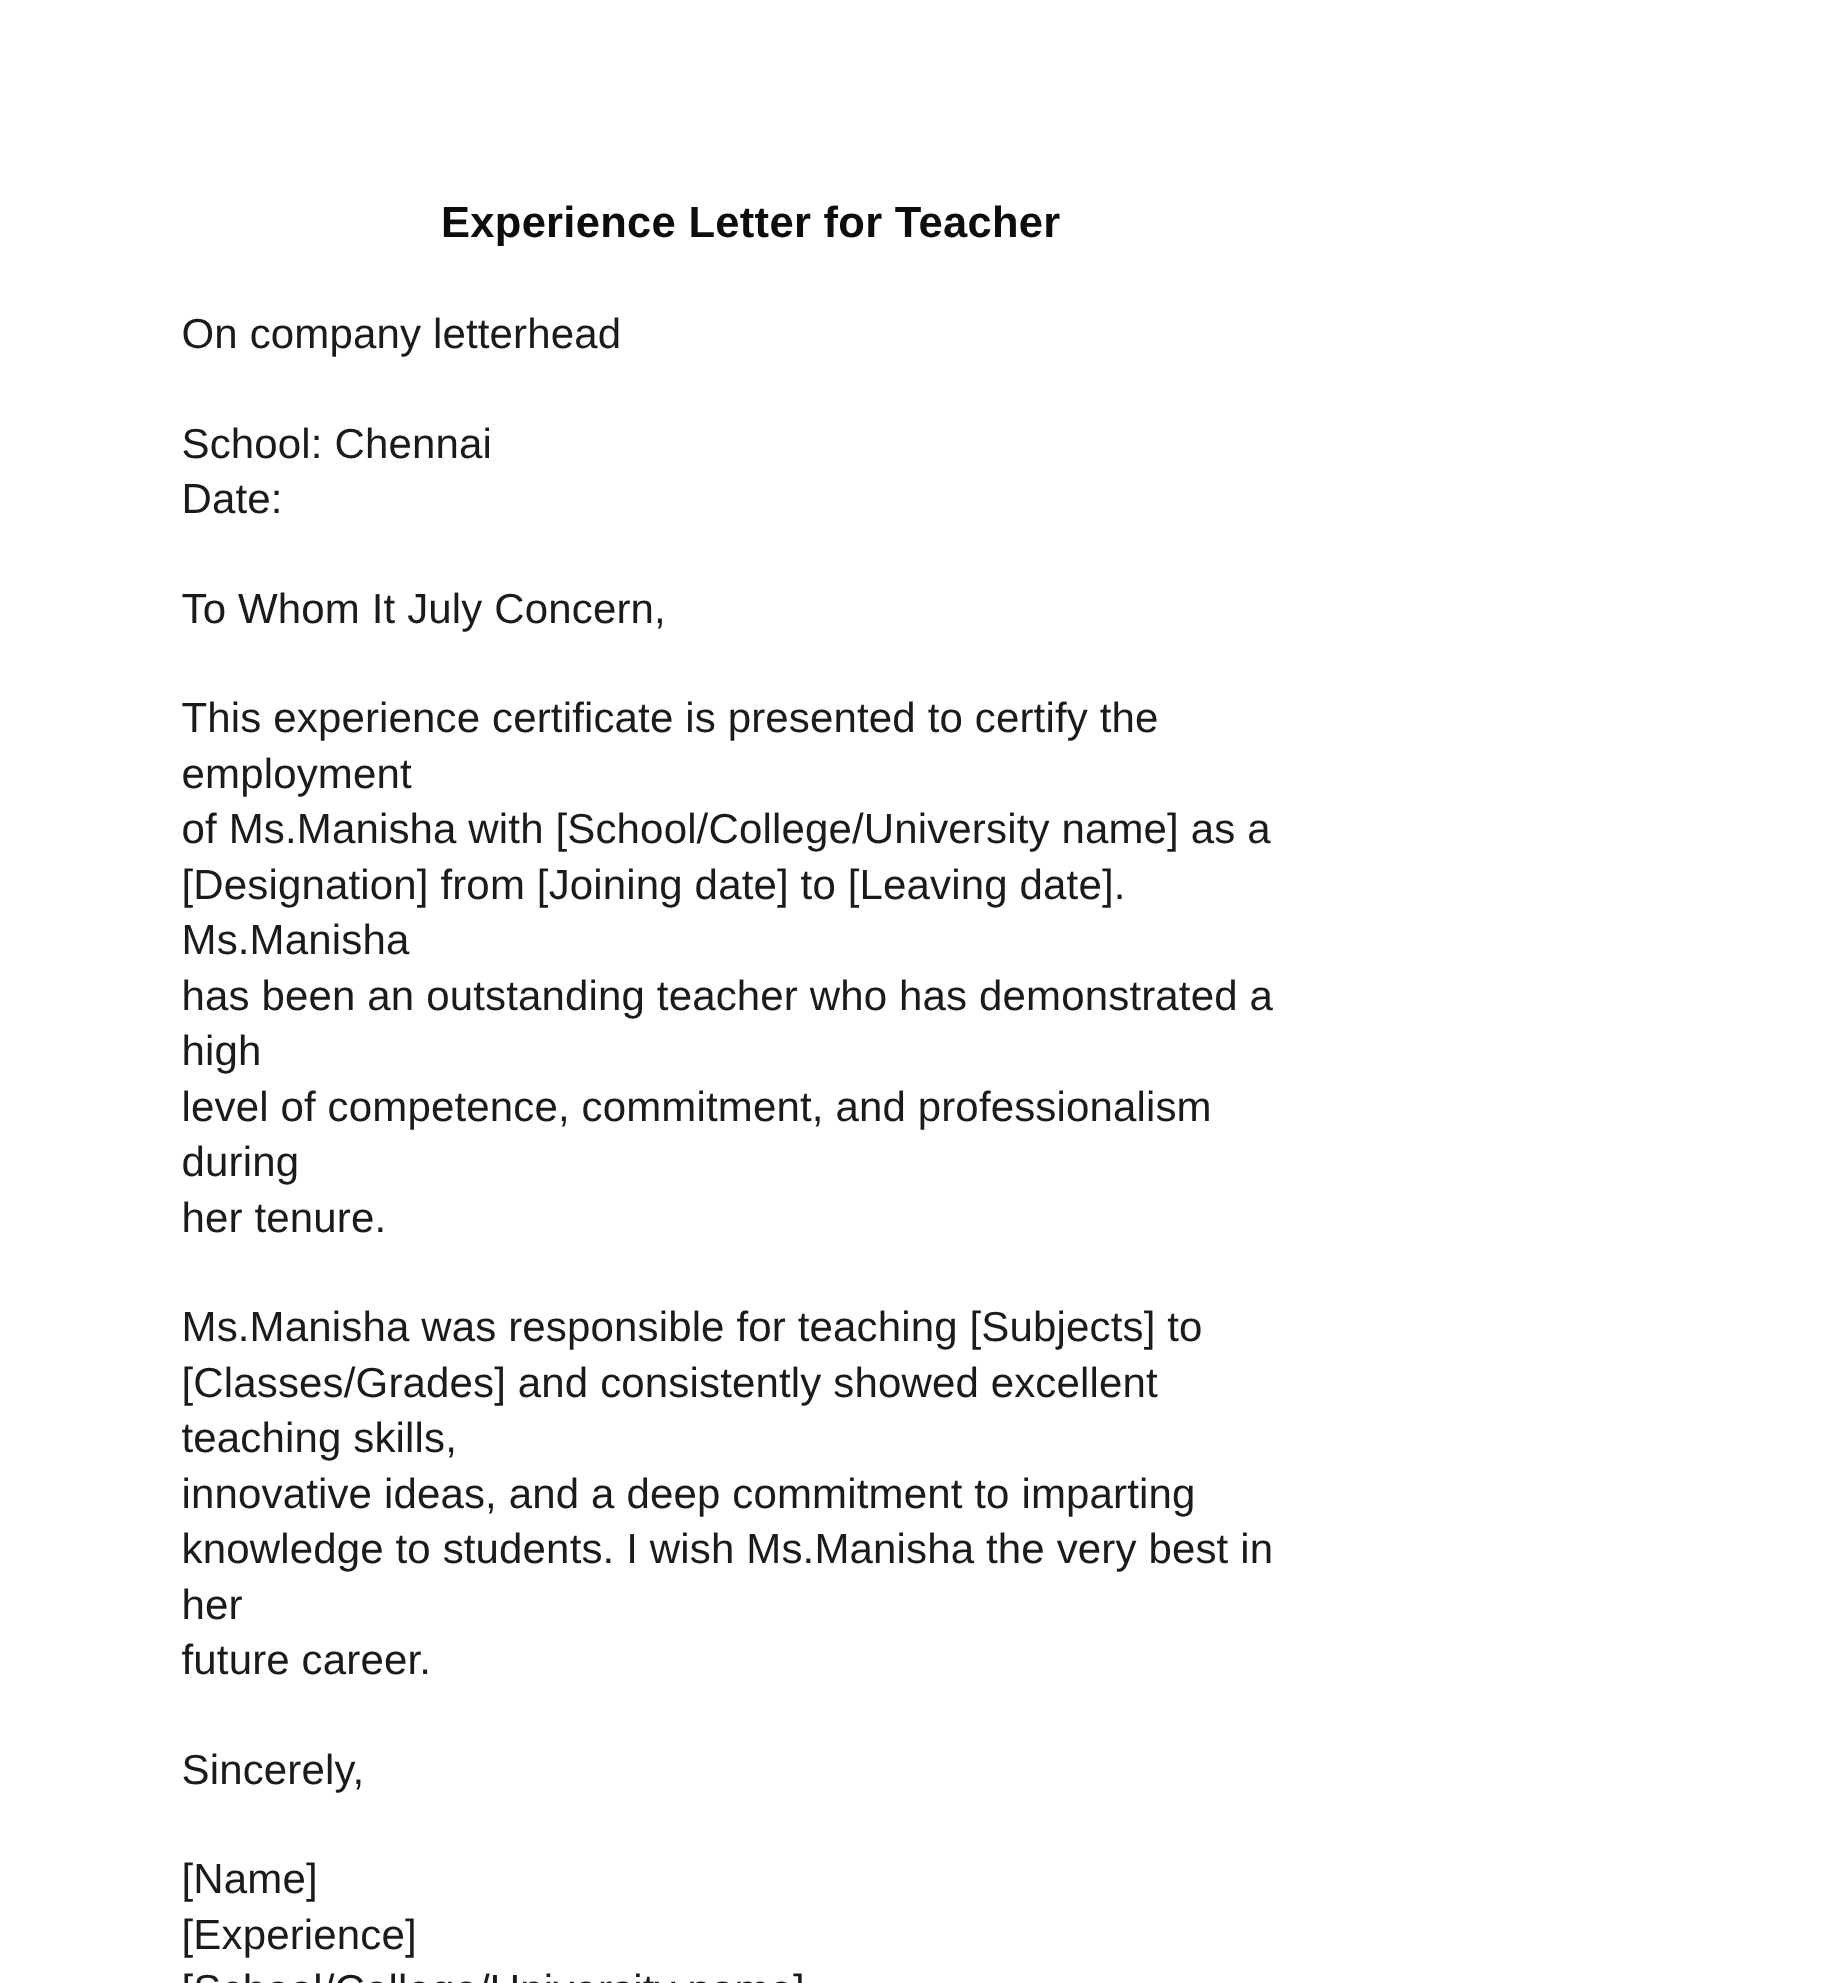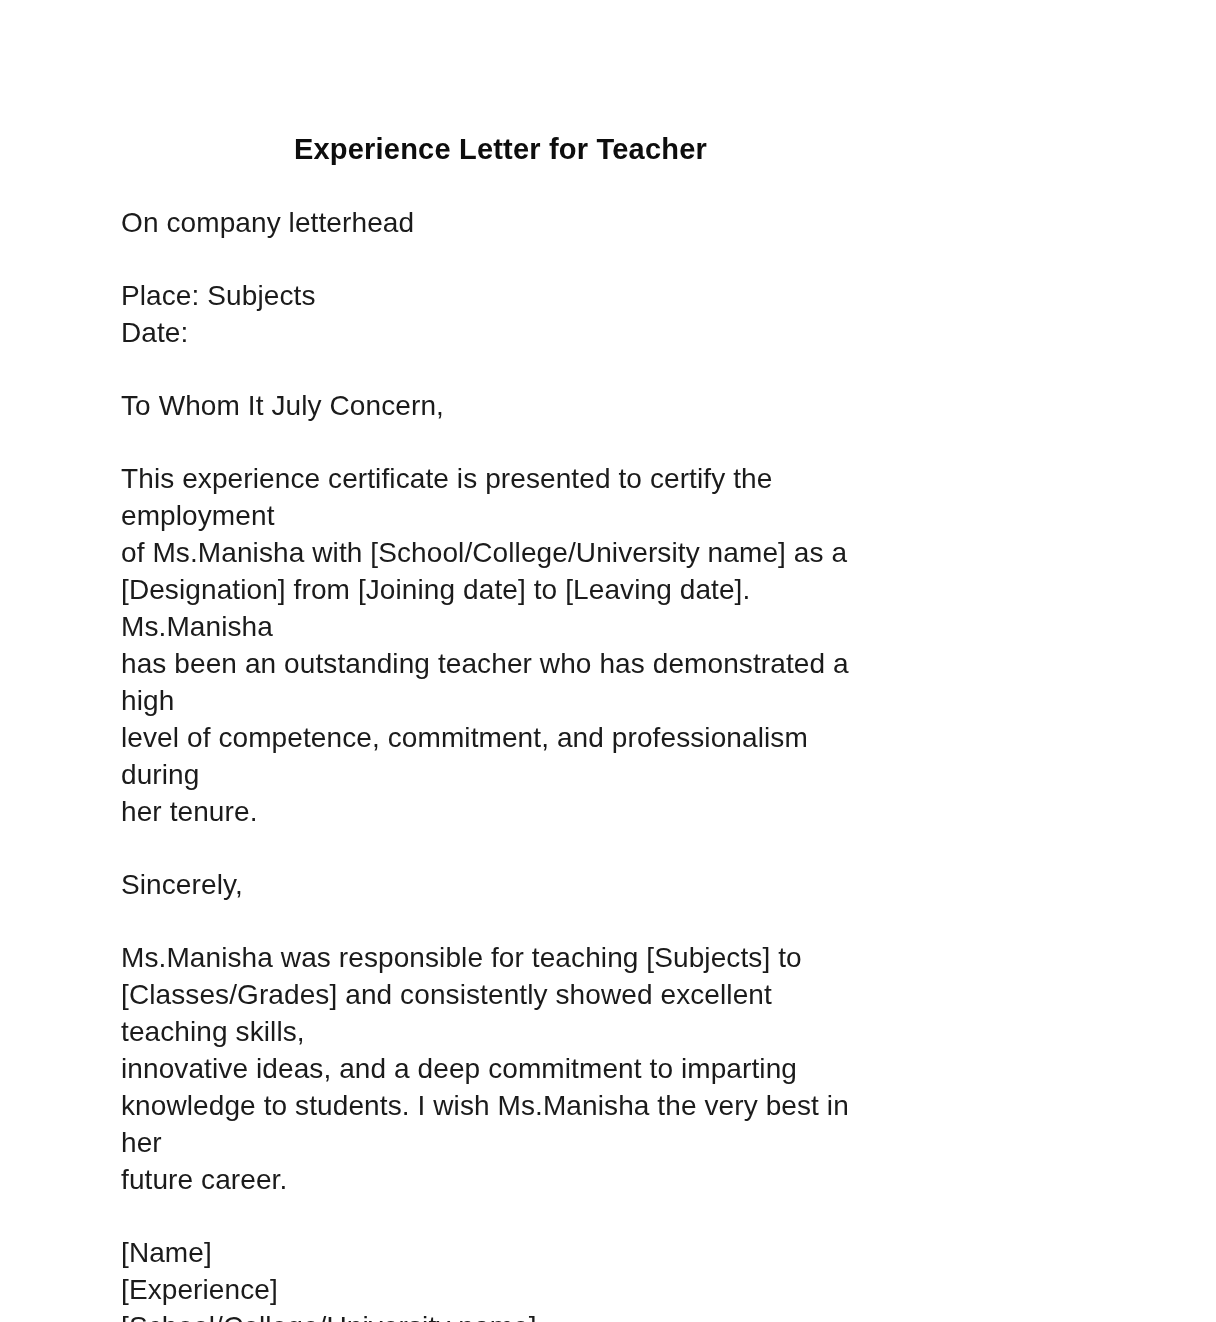--- a/index.html
+++ b/index.html
@@ -43,39 +43,39 @@
 </head>
 <body>
 
 <div class="page">
   <div class="doc">
 
     <h1 class="doc-title">Experience Letter for Teacher</h1>
 
     <p class="block first-after-title">On company letterhead</p>
 
-    <p class="block">Place: Subjects
+    <p class="block">School: Chennai
 Date:</p>
 
     <p class="block">To Whom It July Concern,</p>
 
     <p class="block">This experience certificate is presented to certify the employment
 of Ms.Manisha with [School/College/University name] as a
 [Designation] from [Joining date] to [Leaving date]. Ms.Manisha
 has been an outstanding teacher who has demonstrated a high
 level of competence, commitment, and professionalism during
 her tenure.</p>
 
-    <p class="block">Sincerely,</p>
-
     <p class="block">Ms.Manisha was responsible for teaching [Subjects] to
 [Classes/Grades] and consistently showed excellent teaching skills,
 innovative ideas, and a deep commitment to imparting
 knowledge to students. I wish Ms.Manisha the very best in her
 future career.</p>
+
+    <p class="block">Sincerely,</p>
 
     <p class="block">[Name]
 [Experience]
 [School/College/University name]
 [Date]</p>
 
   </div>
 </div>
 
 </body></html>

